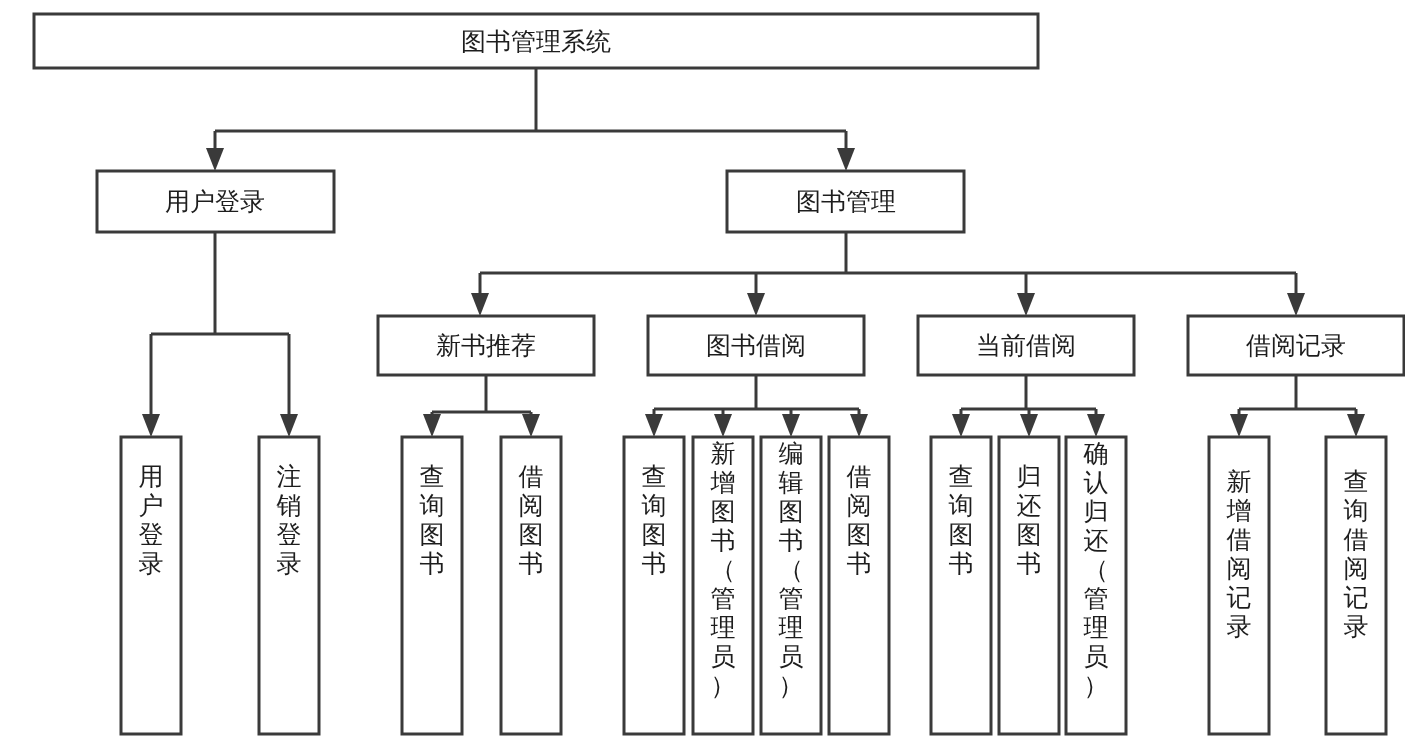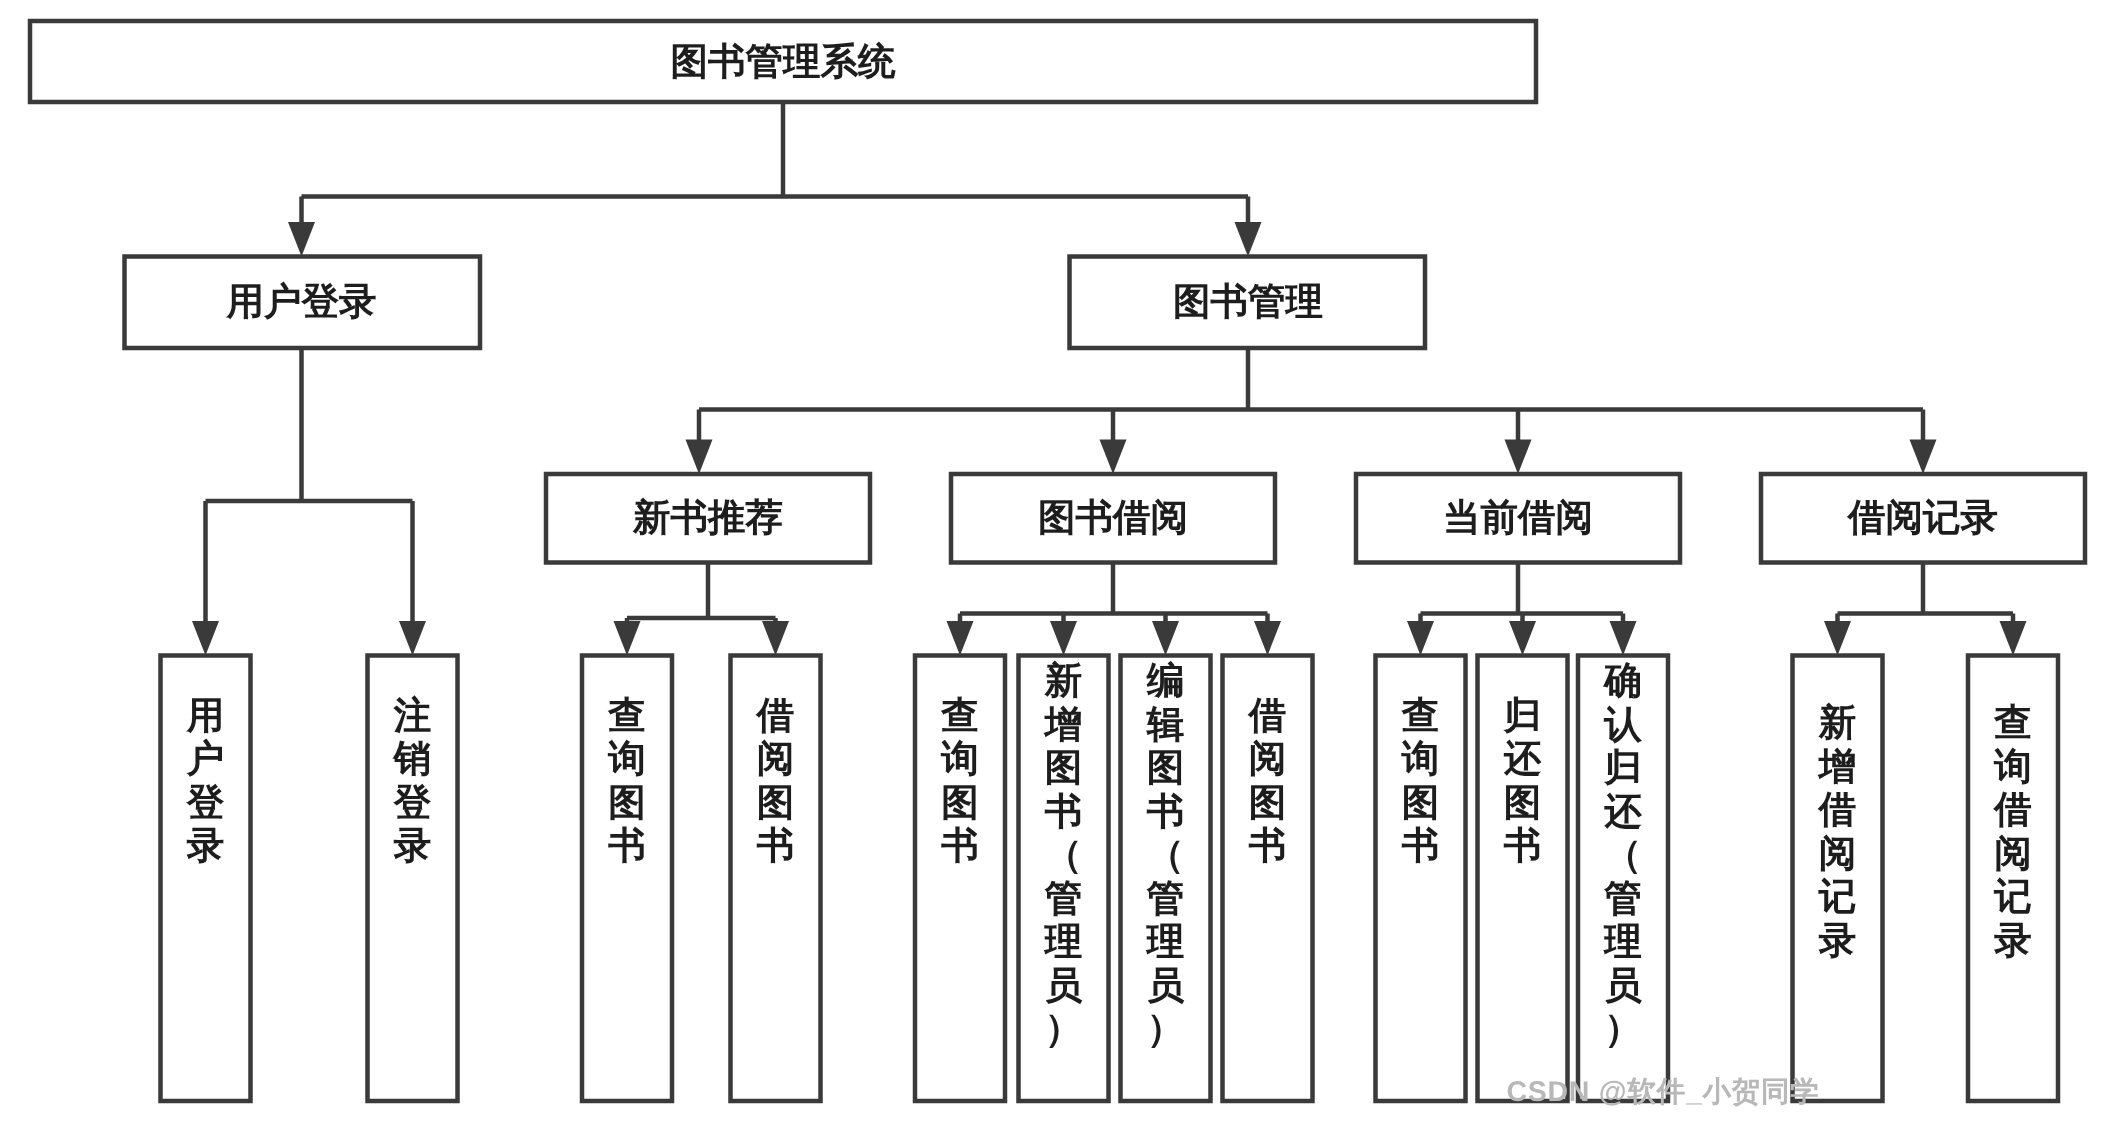--- a/index.html
+++ b/index.html
@@ -9,24 +9,23 @@
   }
   body {
     width: 1405px;
     height: 747px;
     font-family: "Liberation Sans", "DejaVu Sans", sans-serif;
     overflow: hidden;
     position: relative;
   }
   #diagram-root {
     position: absolute;
-    left: 2px; top: 0;
+    left: 16px; top: 0;
     width: 1225px;
     height: 747px;
-    font-weight: bold;
   }
   svg#flow {
     display: block;
     width: 1405px;
     height: 747px;
   }
   .node-box {
     fill: #ffffff;
     stroke: #3a3a3a;
     stroke-width: 3;
@@ -213,14 +212,13 @@
       <rect class="node-box" x="1193" y="437" width="60" height="297"></rect>
       <text class="node-label-v" x="1223" y="490"><tspan x="1223" y="490">新</tspan><tspan x="1223" y="519">增</tspan><tspan x="1223" y="548">借</tspan><tspan x="1223" y="577">阅</tspan><tspan x="1223" y="606">记</tspan><tspan x="1223" y="635">录</tspan></text>
     </g>
     <g>
       <rect class="node-box" x="1310" y="437" width="60" height="297"></rect>
       <text class="node-label-v" x="1340" y="490"><tspan x="1340" y="490">查</tspan><tspan x="1340" y="519">询</tspan><tspan x="1340" y="548">借</tspan><tspan x="1340" y="577">阅</tspan><tspan x="1340" y="606">记</tspan><tspan x="1340" y="635">录</tspan></text>
     </g>
 
   </svg>
 
-  <div class="watermark-text">CSDN @软件_小贺同学</div>
 </div>
 
 </body></html>

